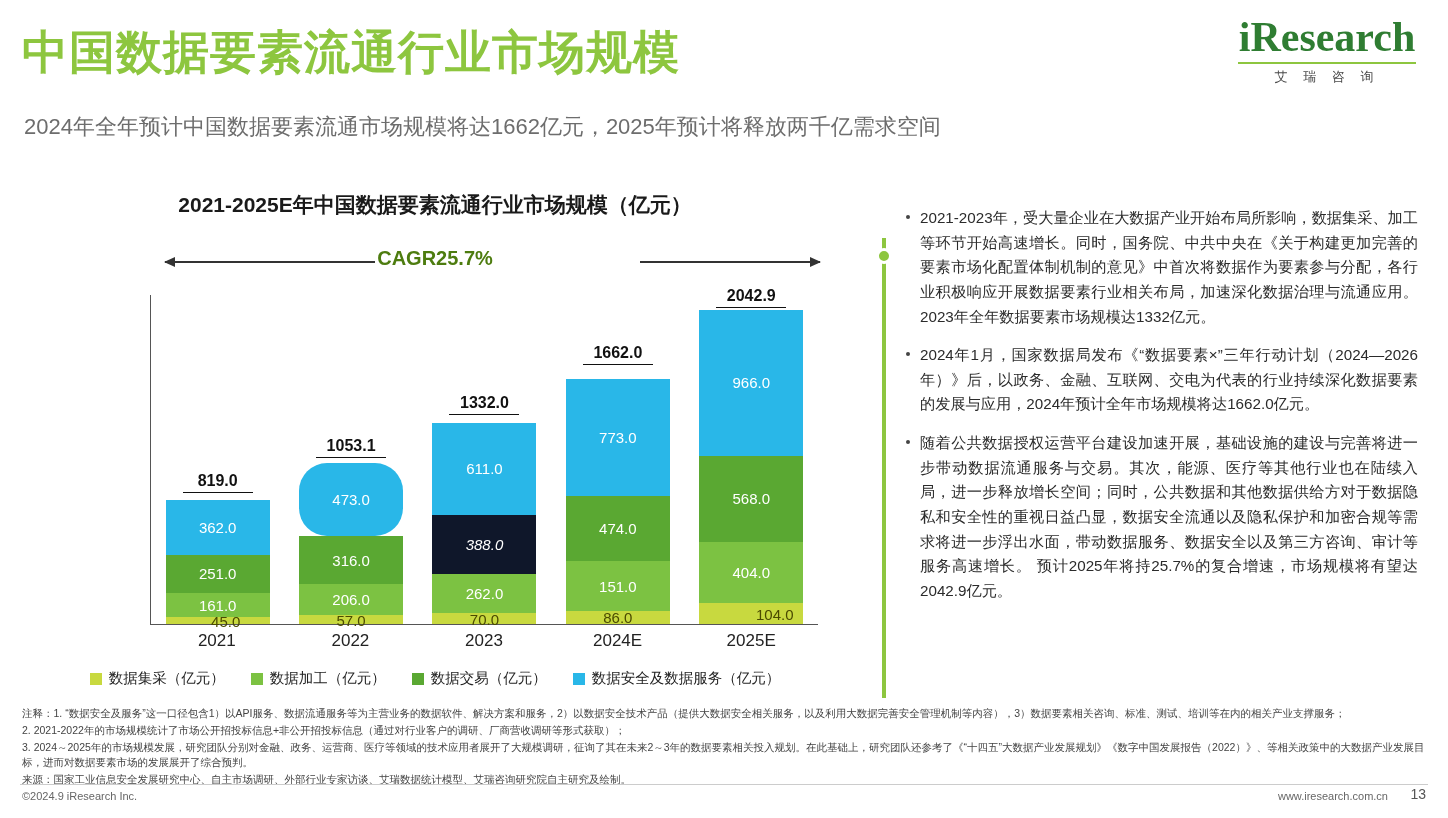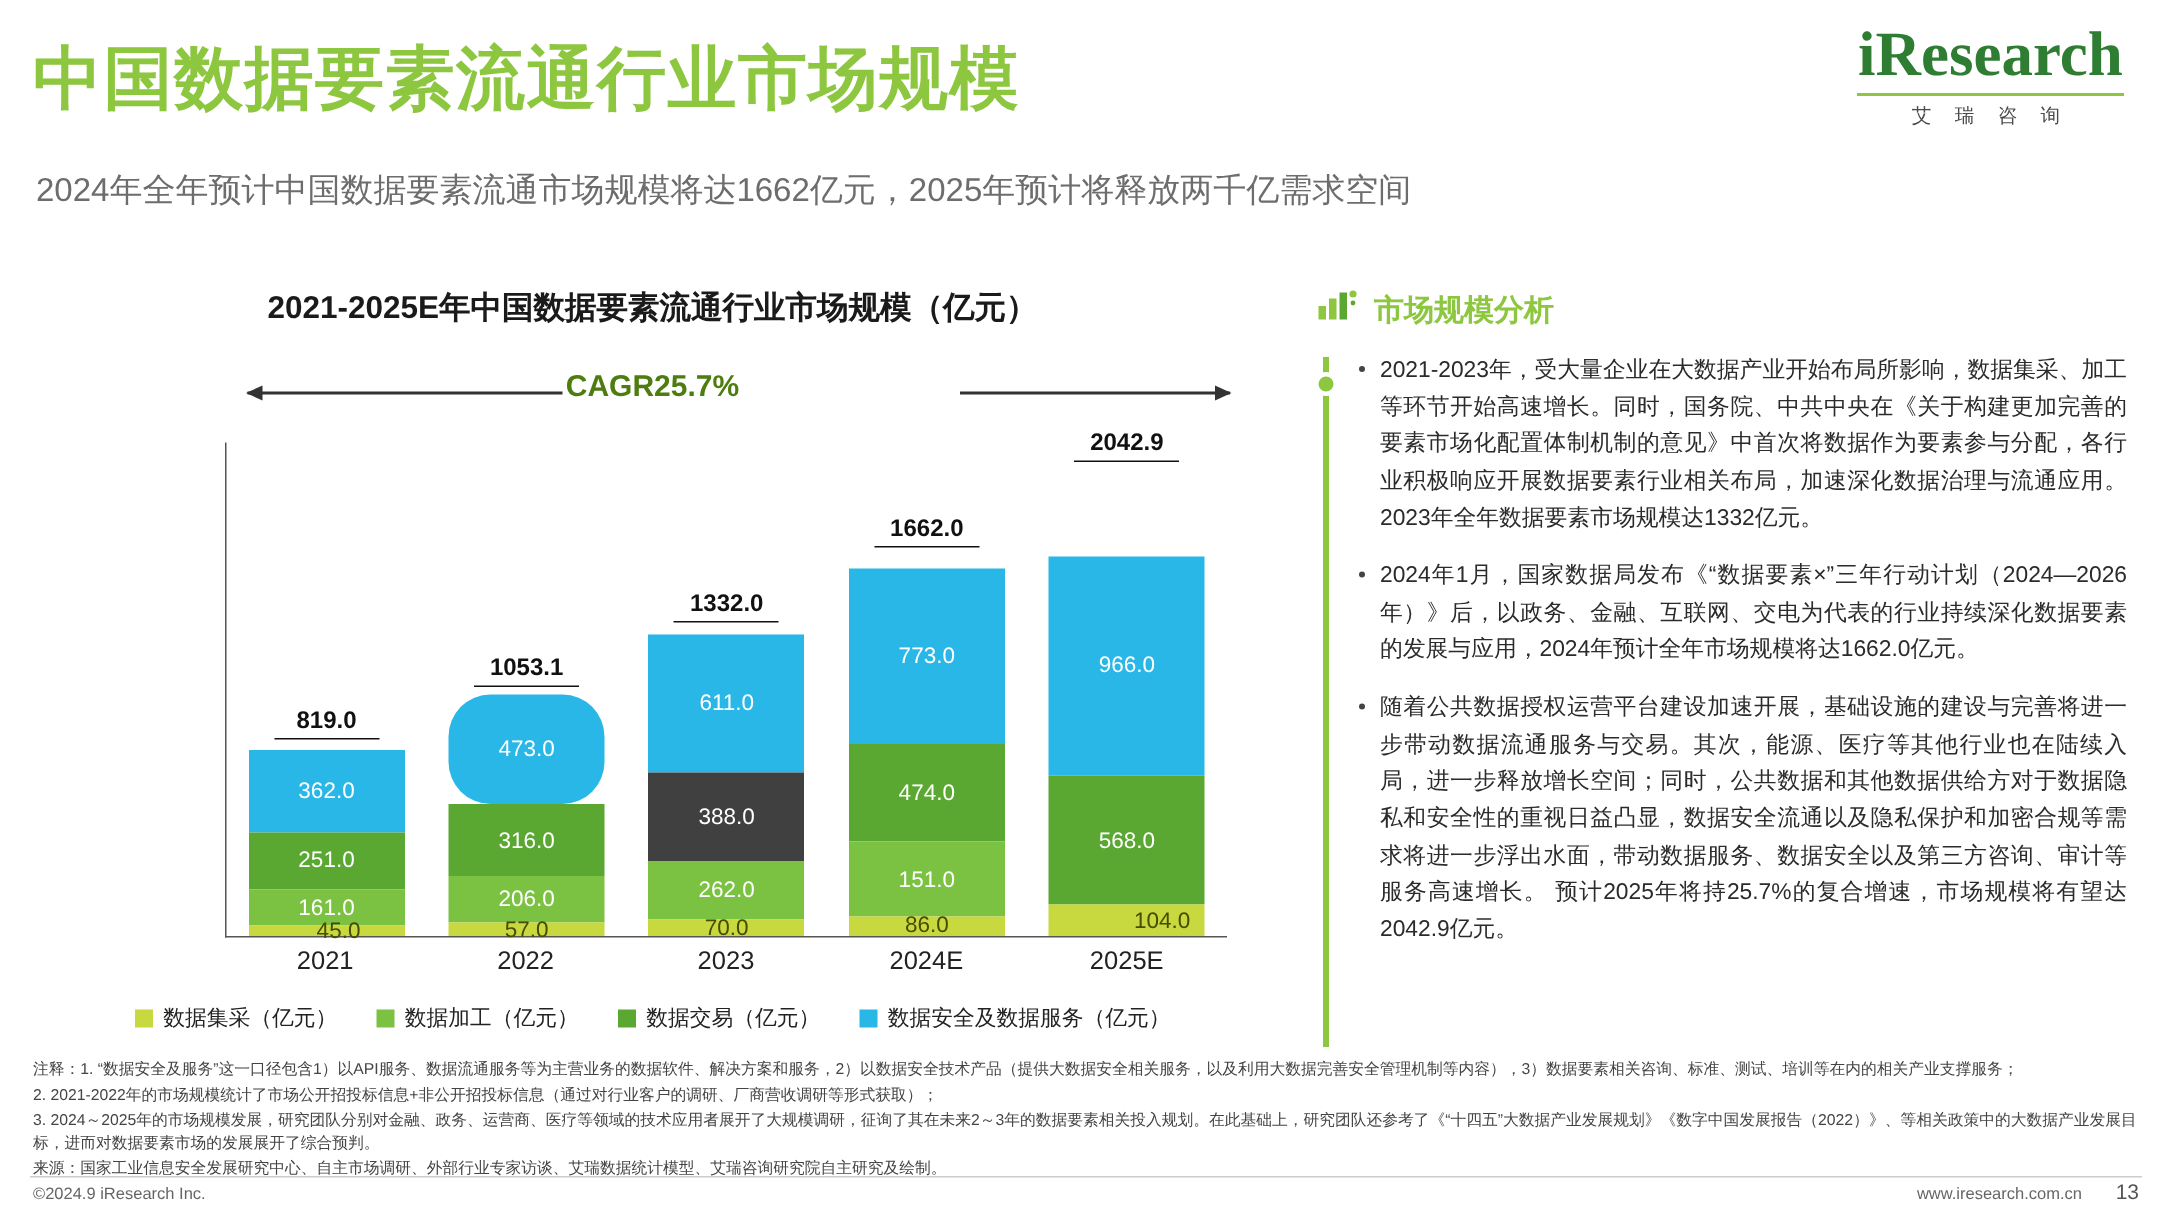--- a/index.html
+++ b/index.html
@@ -352,21 +352,21 @@
           </div>
           <div class="seg s1 tiny" style="height: 8.62844px; background: rgb(200, 217, 63);">
             <span class="v" style="color: rgb(74, 74, 0);">57.0</span>
           </div>
         </div>
         <div class="bar-col">
           <div class="total-label" style="bottom: 208.633px;">1332.0</div>
           <div class="seg s4" style="height: 92.4908px; background: rgb(41, 183, 232);">
             <span class="v">611.0</span>
           </div>
-          <div class="seg s3" style="height: 58.7339px; background: #404040;">
+          <div class="seg s3" style="height: 58.7339px; background: #0f172a; font-style: italic;">
             <span class="v">388.0</span>
           </div>
           <div class="seg s2" style="height: 39.6606px; background: rgb(124, 194, 66);">
             <span class="v">262.0</span>
           </div>
           <div class="seg s1 tiny" style="height: 10.5963px; background: rgb(200, 217, 63);">
             <span class="v" style="color: rgb(74, 74, 0);">70.0</span>
           </div>
         </div>
         <div class="bar-col">
@@ -384,20 +384,23 @@
             <span class="v" style="color: rgb(74, 74, 0);">86.0</span>
           </div>
         </div>
         <div class="bar-col">
           <div class="total-label" style="bottom: 316.246px;">2042.9</div>
           <div class="seg s4" style="height: 146.229px; background: rgb(41, 183, 232);">
             <span class="v">966.0</span>
           </div>
           <div class="seg s3" style="height: 85.9817px; background: rgb(90, 168, 50);">
             <span class="v">568.0</span>
+          </div>
+          <div class="seg s2" style="height: 61.156px; background: rgb(124, 194, 66);">
+            <span class="v">404.0</span>
           </div>
           <div class="seg s1 tiny" style="height: 21px; background: rgb(200, 217, 63); padding-left: 47px;">
             <span class="v" style="color: rgb(74, 74, 0);">104.0</span>
           </div>
         </div>
       </div>
   </div>
 
   <div class="x-axis" id="xaxis">
       <div class="x-tick">2021</div>
@@ -424,32 +427,20 @@
         <span class="swatch" style="background: rgb(41, 183, 232);"></span>
         <span>数据安全及数据服务（亿元）</span>
       </div>
     </div>
 </div>
 
 <div class="green-rule"></div>
 <div class="green-dot"></div>
 
 <div class="analysis">
-  <div class="analysis-head">
-    <span>
-      <svg width="28" height="24" viewBox="0 0 28 24">
-        <rect x="1" y="12" width="5" height="9" fill="#8dc63f"></rect>
-        <rect x="8" y="7" width="5" height="14" fill="#8dc63f"></rect>
-        <rect x="15" y="3" width="5" height="18" fill="#5aa832"></rect>
-        <circle cx="24" cy="4" r="2.4" fill="#8dc63f"></circle>
-        <circle cx="24" cy="10" r="1.6" fill="#5aa832"></circle>
-      </svg>
-    </span>
-    <span class="analysis-title">市场规模分析</span>
-  </div>
   <div class="bullets" id="bullets">
       <div class="bullet">
         <span class="dot"></span>
         <p>2021-2023年，受大量企业在大数据产业开始布局所影响，数据集采、加工等环节开始高速增长。同时，国务院、中共中央在《关于构建更加完善的要素市场化配置体制机制的意见》中首次将数据作为要素参与分配，各行业积极响应开展数据要素行业相关布局，加速深化数据治理与流通应用。2023年全年数据要素市场规模达1332亿元。</p>
       </div>
       <div class="bullet">
         <span class="dot"></span>
         <p>2024年1月，国家数据局发布《“数据要素×”三年行动计划（2024—2026年）》后，以政务、金融、互联网、交电为代表的行业持续深化数据要素的发展与应用，2024年预计全年市场规模将达1662.0亿元。</p>
       </div>
       <div class="bullet">

